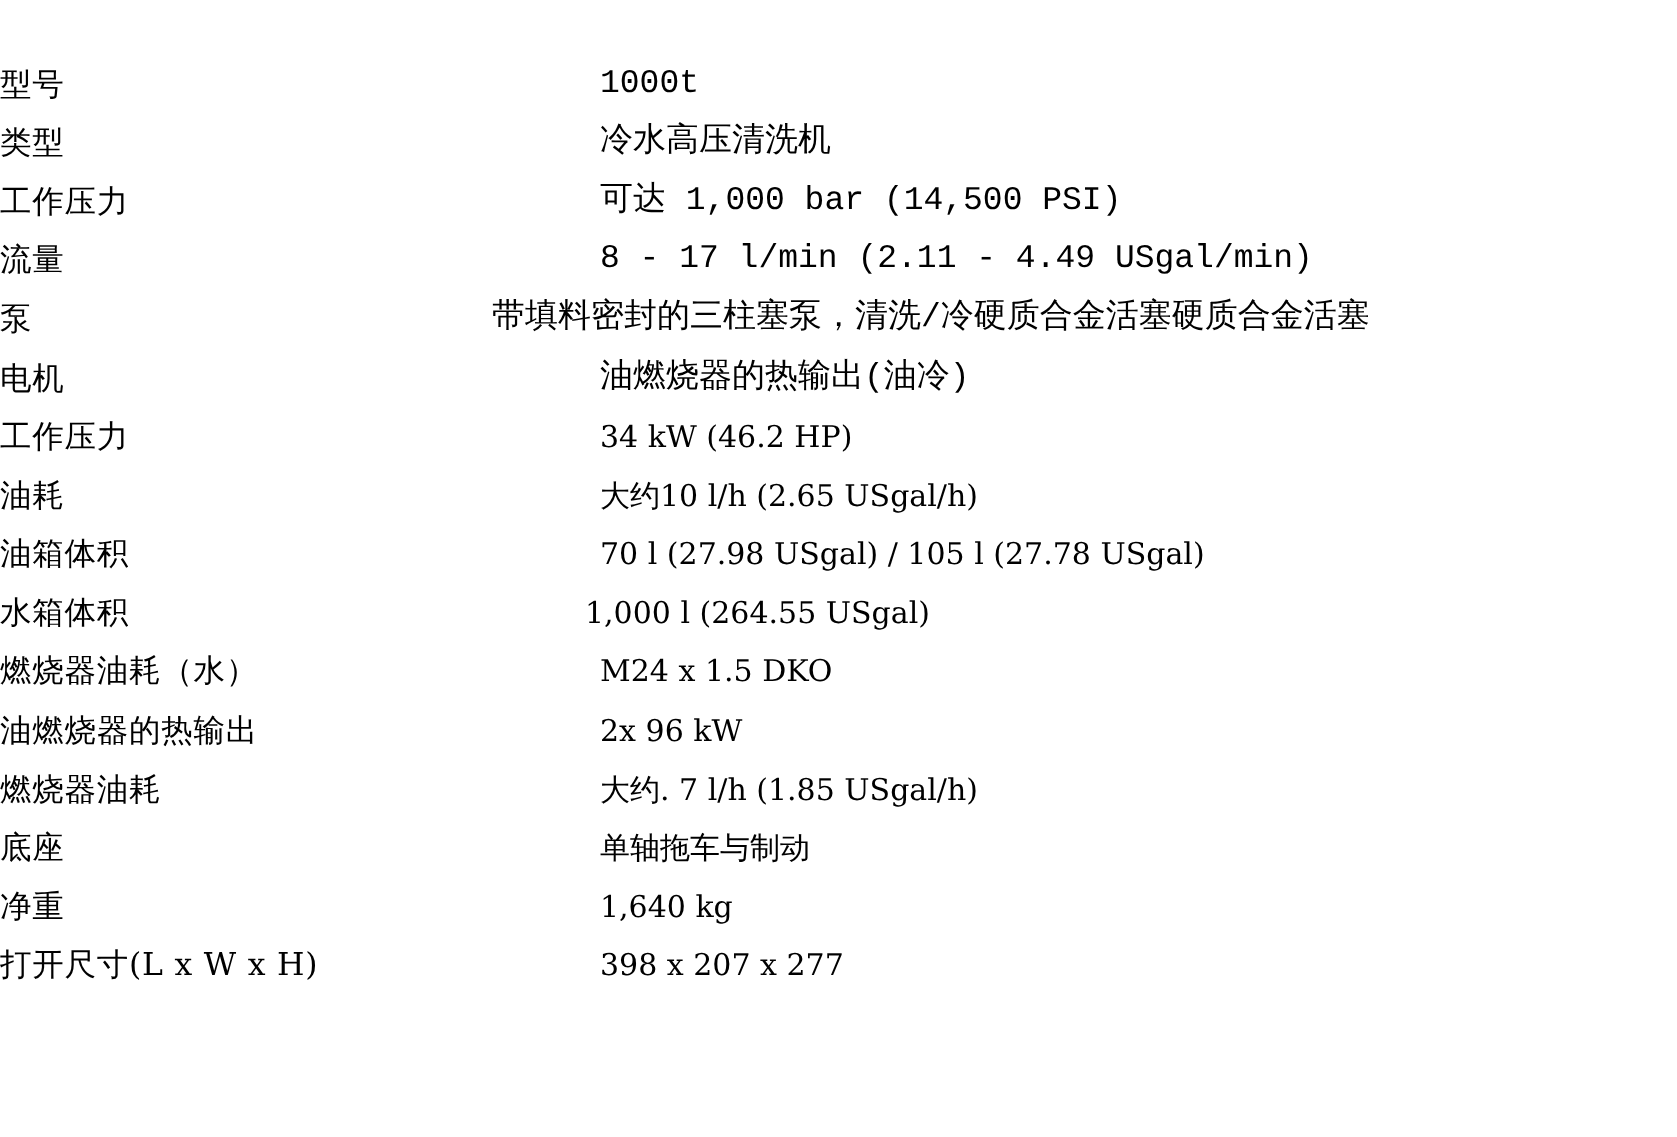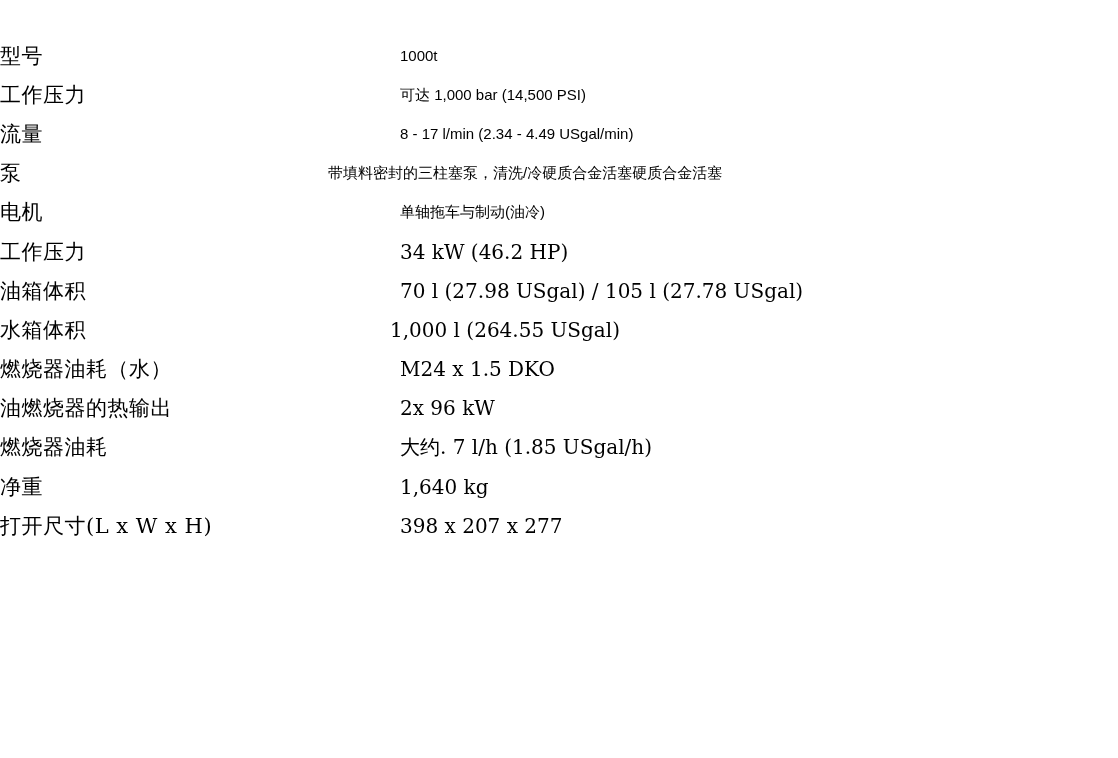--- a/index.html
+++ b/index.html
@@ -46,22 +46,22 @@
     letter-spacing: 0.5px;
   }
   .value-cell {
     padding-left: 0;
     font-family: "DejaVu Serif", serif;
     font-size: 20px;
     line-height: 26px;
   }
   
   .value-cell.sans {
-    font-family: Liberation Sans, sans-serif;
-    font-size: 15px;
+    font-family: Liberation Mono, monospace;
+    font-size: 22px;
   }
   .value-cell.mixed {
     font-family: "DejaVu Serif", serif;
     font-size: 20px;
   }
   .row-pump .value-cell {
     padding-left: 0;
     text-indent: -72px;
   }
 </style>
@@ -69,38 +69,46 @@
 <body>
 
 <div class="spec-sheet">
   <table class="spec-table">
     <tbody>
       <tr>
         <td class="label-cell">型号</td>
         <td class="value-cell sans">1000t</td>
       </tr>
       <tr>
+        <td class="label-cell">类型</td>
+        <td class="value-cell sans">冷水高压清洗机</td>
+      </tr>
+      <tr>
         <td class="label-cell">工作压力</td>
         <td class="value-cell sans">可达 1,000 bar (14,500 PSI)</td>
       </tr>
       <tr>
         <td class="label-cell">流量</td>
-        <td class="value-cell sans">8 - 17 l/min (2.34 - 4.49 USgal/min)</td>
+        <td class="value-cell sans">8 - 17 l/min (2.11 - 4.49 USgal/min)</td>
       </tr>
       <tr class="row-pump">
         <td class="label-cell">泵</td>
         <td class="value-cell sans">带填料密封的三柱塞泵，清洗/冷硬质合金活塞硬质合金活塞</td>
       </tr>
       <tr>
         <td class="label-cell">电机</td>
-        <td class="value-cell sans">单轴拖车与制动(油冷)</td>
+        <td class="value-cell sans">油燃烧器的热输出(油冷)</td>
       </tr>
       <tr>
         <td class="label-cell">工作压力</td>
         <td class="value-cell mixed">34 kW (46.2 HP)</td>
+      </tr>
+      <tr>
+        <td class="label-cell">油耗</td>
+        <td class="value-cell mixed">大约10 l/h (2.65 USgal/h)</td>
       </tr>
       <tr>
         <td class="label-cell">油箱体积</td>
         <td class="value-cell mixed">70 l (27.98 USgal) / 105 l (27.78 USgal)</td>
       </tr>
       <tr>
         <td class="label-cell">水箱体积</td>
         <td class="value-cell mixed" style="padding-left:-0px; text-indent:-10px;">1,000 l (264.55 USgal)</td>
       </tr>
       <tr>
@@ -109,20 +117,24 @@
       </tr>
       <tr>
         <td class="label-cell">油燃烧器的热输出</td>
         <td class="value-cell mixed">2x 96 kW</td>
       </tr>
       <tr>
         <td class="label-cell">燃烧器油耗</td>
         <td class="value-cell mixed">大约. 7 l/h (1.85 USgal/h)</td>
       </tr>
       <tr>
+        <td class="label-cell">底座</td>
+        <td class="value-cell mixed">单轴拖车与制动</td>
+      </tr>
+      <tr>
         <td class="label-cell">净重</td>
         <td class="value-cell mixed">1,640 kg</td>
       </tr>
       <tr>
         <td class="label-cell">打开尺寸(L x W x H)</td>
         <td class="value-cell mixed">398 x 207 x 277</td>
       </tr>
     </tbody>
   </table>
 </div>

